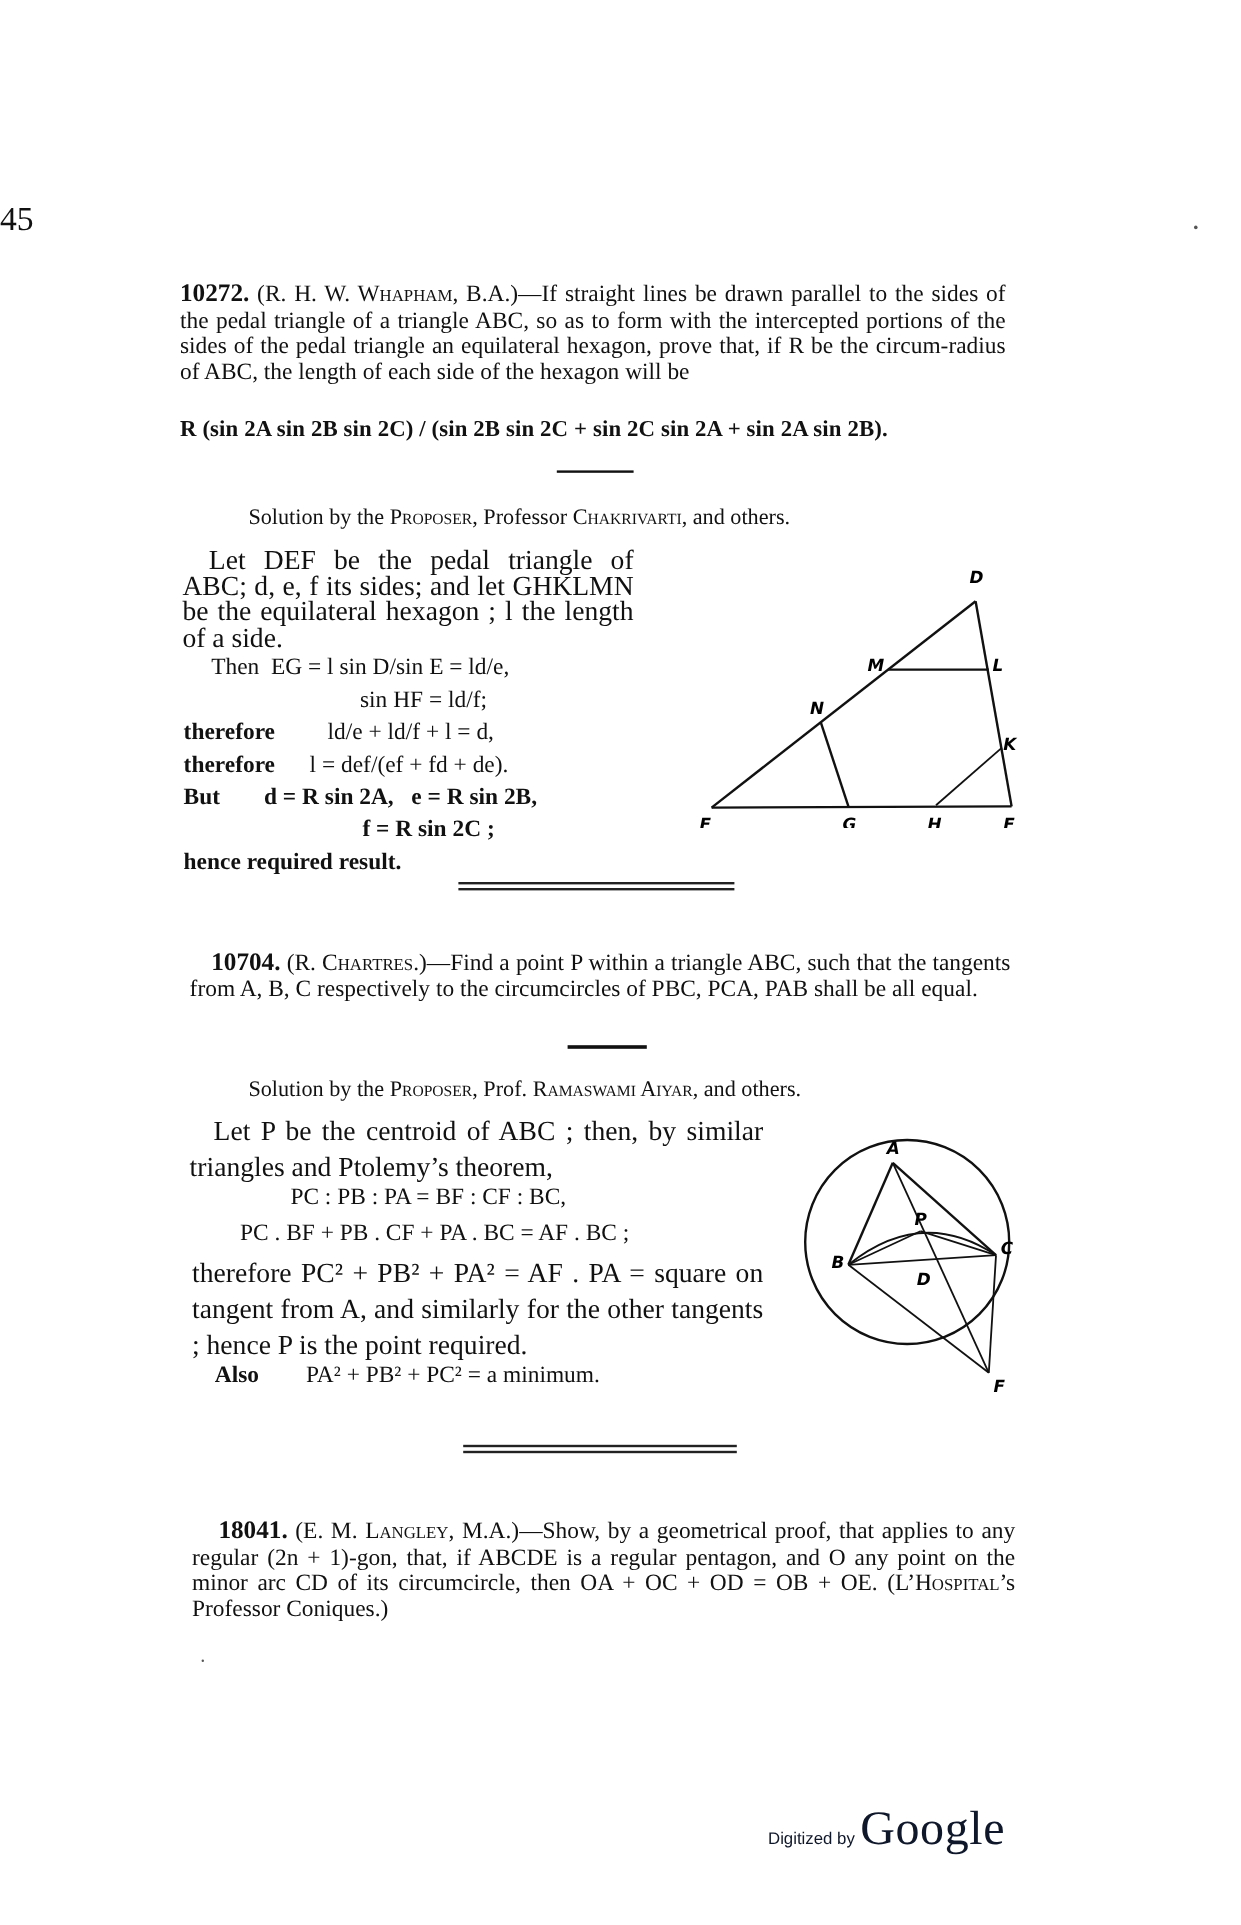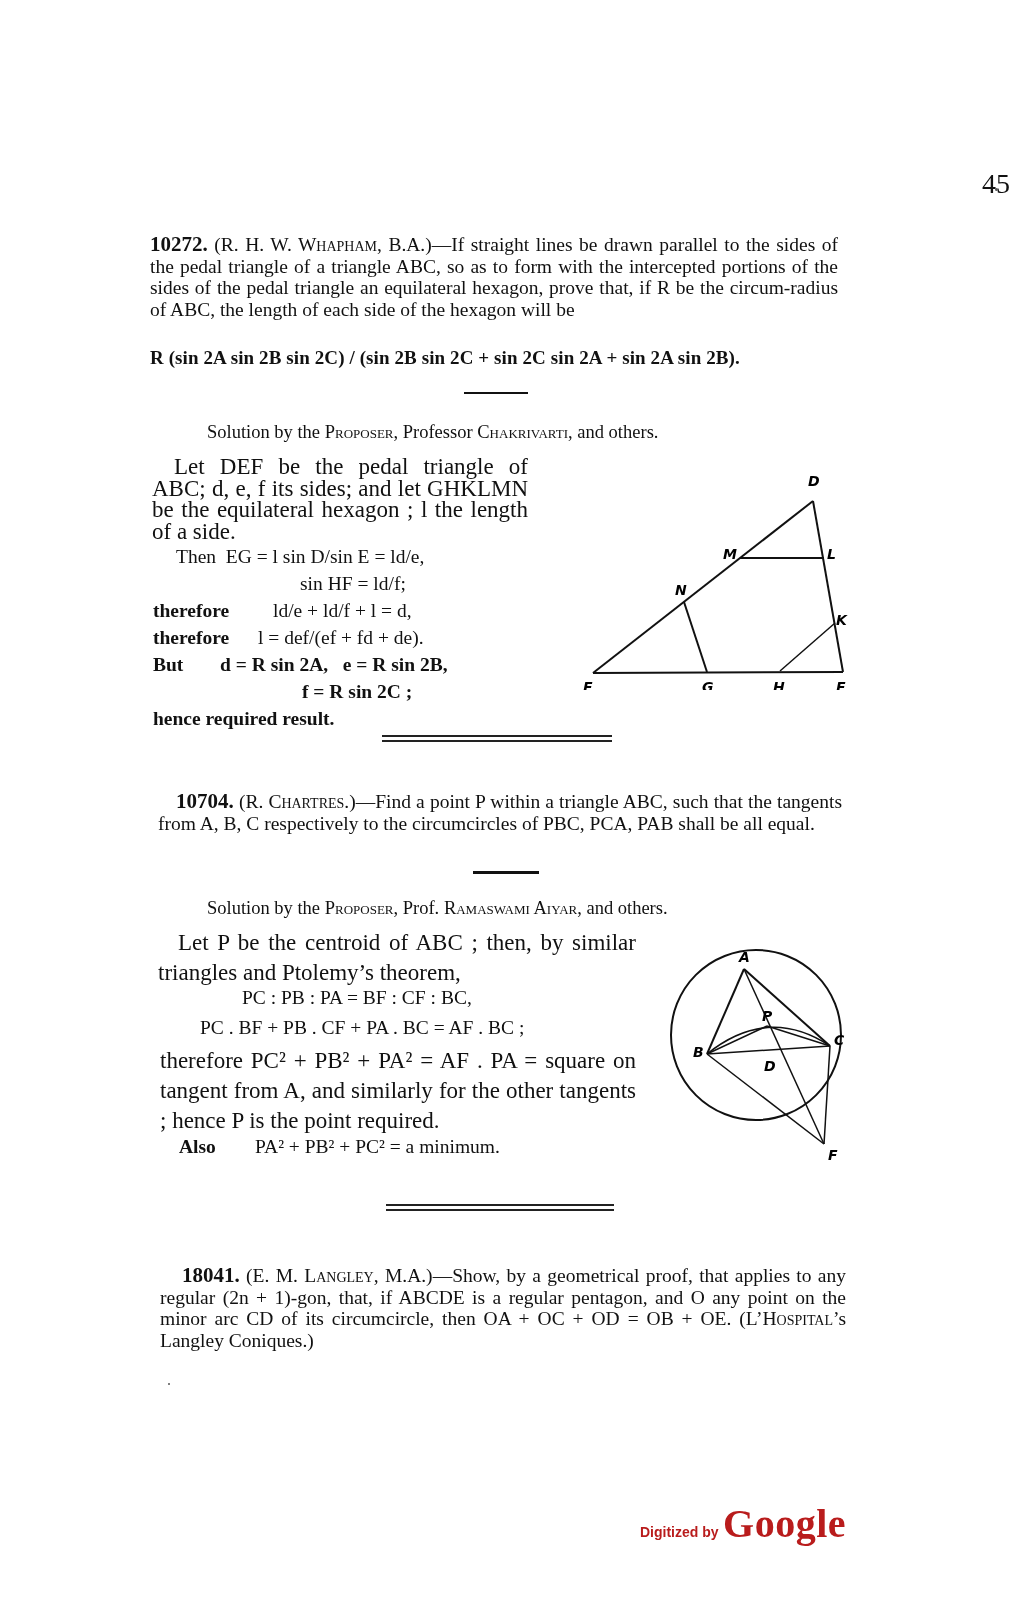--- a/index.html
+++ b/index.html
@@ -1,31 +1,31 @@
 <!DOCTYPE html>
 <html><head>
 <meta charset="utf-8">
 <style>
   html, body { margin: 0; padding: 0; background: #ffffff; }
   body { width: 1034px; height: 1604px; position: relative; overflow: hidden;
          font-family: "Liberation Serif", "DejaVu Serif", serif; color: #111; }
   .abs { position: absolute; }
-  .page-number { left: 0; width: 1010px; top: 168px; text-align: right; font-size: 28px; }
+  .page-number { left: 0; width: 1010px; top: 168px; text-align: left; font-size: 28px; }
   .para { font-size: 19.5px; line-height: 21.5px; text-align: justify; text-align-last: left; }
   .para .num { font-weight: bold; font-size: 21px; }
   .sc { font-variant: small-caps; }
   .it { }
   .b { font-weight: bold; }
   .sol-head { font-size: 18.5px; }
   .body-text { font-size: 23px; line-height: 26px; }
   .rule { background: #111; height: 2px; }
   .dbl { border-top: 2px solid #222; border-bottom: 2px solid #222; height: 3px; }
   .math { font-size: 19.5px; white-space: nowrap; }
   .fig-label { font-family: "DejaVu Sans", sans-serif; font-weight: bold; font-style: italic; font-size: 14px; }
-  .watermark { font-family: "Liberation Sans", sans-serif; color: #b91c1c; font-weight: bold; }
+  .watermark { font-family: "Liberation Sans", sans-serif; color: #0f172a; }
   .stray-dot { width: 3px; height: 3px; background: #555; border-radius: 50%; }
 </style>
 </head>
 <body>
 
 <div class="abs page-number">45</div>
 <div class="abs stray-dot" style="left:995px; top:188px;"></div>
 
 <div class="abs para" style="left:150px; top:234px; width:688px;">
   <span class="num">10272.</span>
@@ -124,20 +124,20 @@
   <text class="fig-label" x="194" y="125">C</text>
   <text class="fig-label" x="124" y="151">D</text>
   <text class="fig-label" x="188" y="240">F</text>
 </svg>
 
 <div class="abs dbl" style="left:386px; top:1204px; width:228px;"></div>
 
 <div class="abs para" style="left:160px; top:1265px; width:686px;">
   <span class="num" style="padding-left:22px;">18041.</span>
   <span class="sc">(E. M. Langley, M.A.)</span><span>—Show, by a geometrical proof, that applies to any regular (2n + 1)-gon, that, if ABCDE is a regular pentagon, and O any point on the minor arc CD of its circumcircle, then OA + OC + OD = OB + OE.</span>
-  <span><span>(L’</span><span class="sc">Hospital</span><span>’s </span><span class="it">Langley Coniques</span><span>.)</span></span>
+  <span><span>(L’</span><span class="sc">Hospital</span><span>’s </span><span class="it">Professor Coniques</span><span>.)</span></span>
 </div>
 <div class="abs stray-dot" style="left:168px; top:1383px; width:2px; height:2px;"></div>
 
 <div class="abs watermark" style="left:640px; top:1500px; white-space:nowrap;">
   <span style="font-size:14px;">Digitized by</span>
   <span style="font-family:'Liberation Serif', serif; font-size:40px; letter-spacing:0.5px;">Google</span>
 </div>
 
 </body></html>

